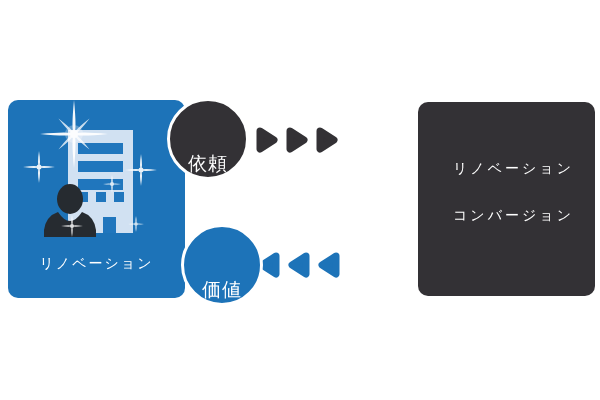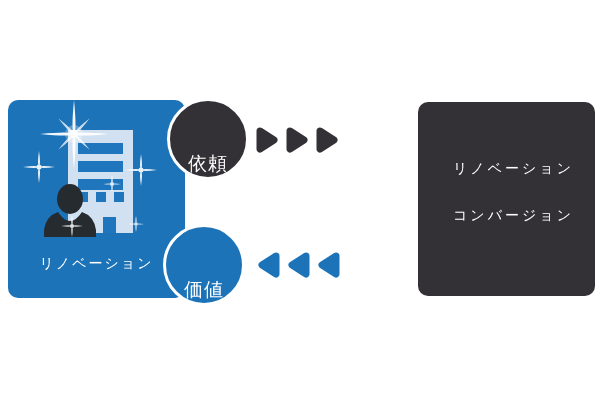--- a/index.html
+++ b/index.html
@@ -23,21 +23,21 @@
 
   .circle{
     position:absolute;width:76px;height:76px;border-radius:50%;
     border:3px solid #ffffff;display:flex;align-items:flex-end;justify-content:center;
     color:#ffffff;font-size:19px;letter-spacing:1px;z-index:3;
   }
   .circle.dark{background:#333135;}
   .circle.blue{background:#1d73b8;}
   .c-request{left:167px;top:98px;}
   .c-company{left:354px;top:98px;}
-  .c-value{left:163px;top:224px;}
+  .c-value{left:181px;top:224px;}
   .c-repair{left:354px;top:224px;}
 
   .arrow-row{position:absolute;display:flex;gap:4px;z-index:2;}
   .arrow-row.top{left:254px;top:125px;}
   .arrow-row.bottom{left:256px;top:250px;}
   .arrow-row svg{display:block;}
 
   .icon-svg{position:absolute;left:0;top:0;}
 </style>
 </head>

